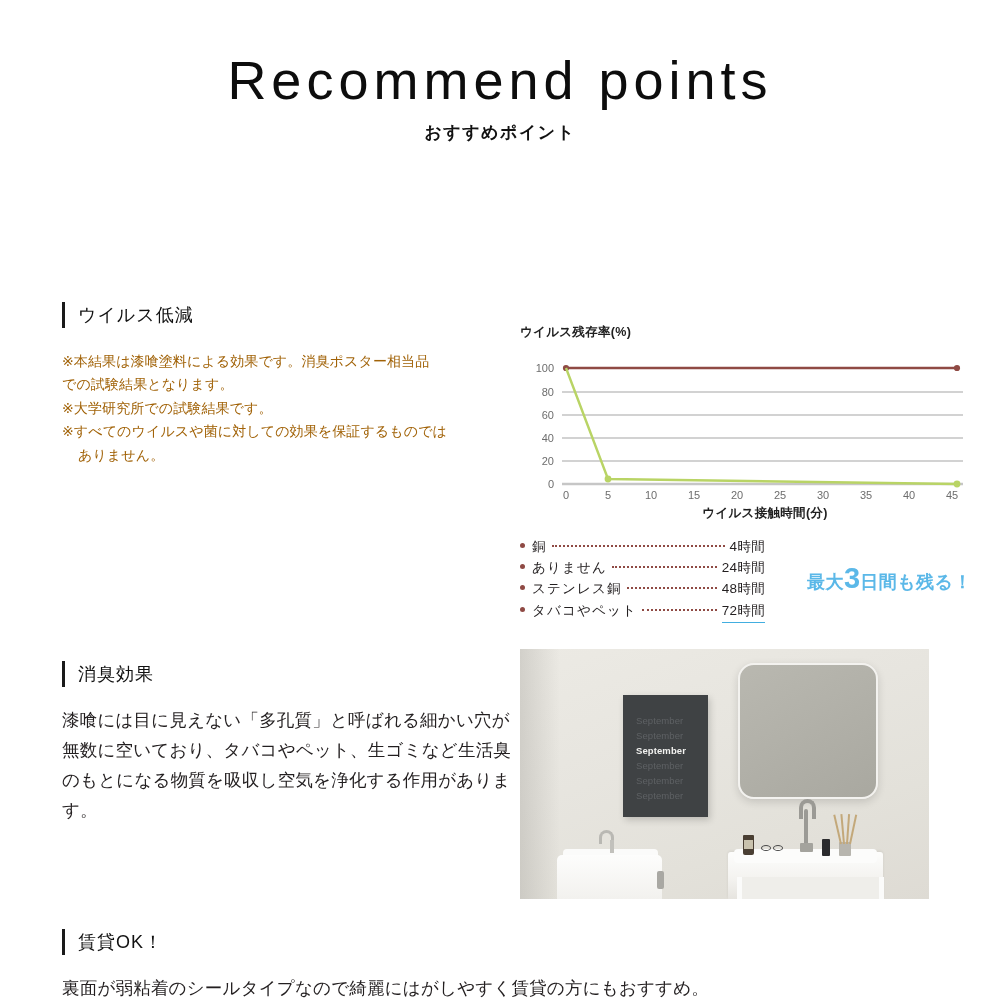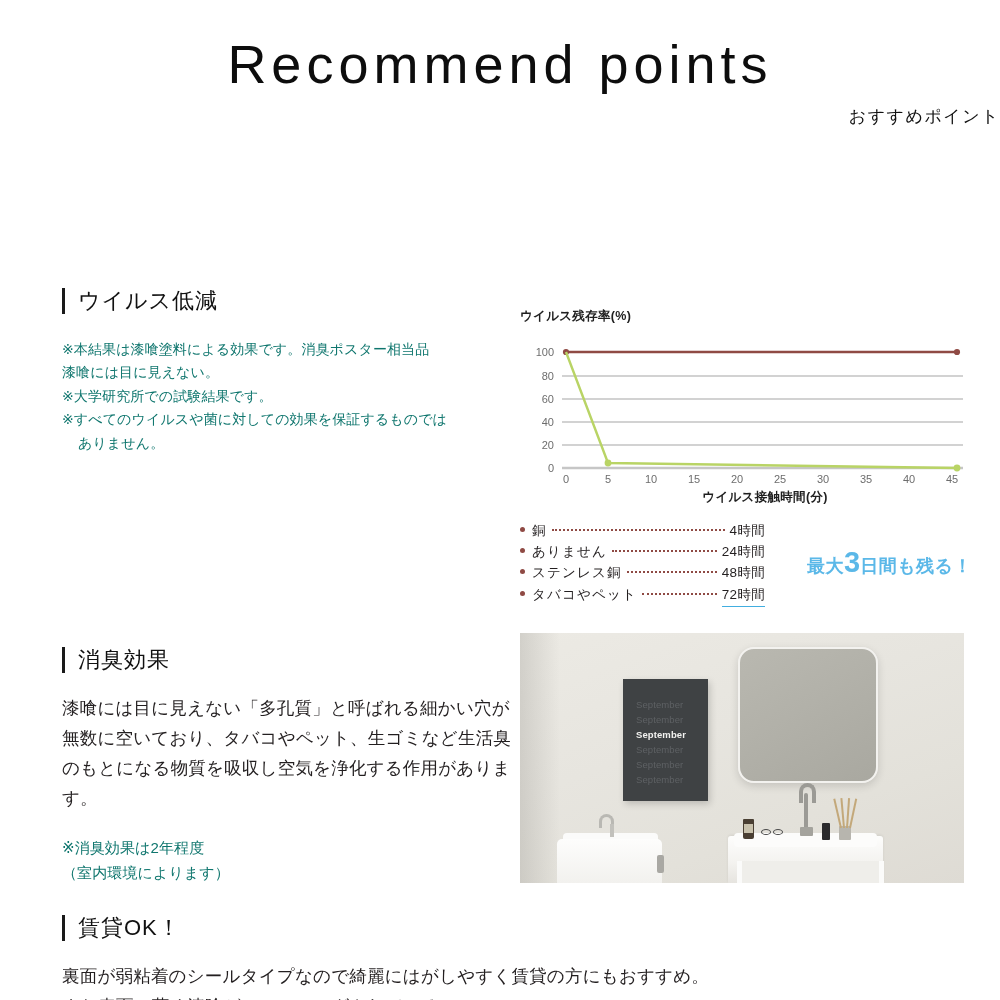--- a/index.html
+++ b/index.html
@@ -6,66 +6,65 @@
   html,body { width:1000px; height:1000px; }
   body {
     background:#ffffff;
     font-family:"Liberation Sans","DejaVu Sans",sans-serif;
     color:#231f20;
     position:relative;
     overflow:hidden;
   }
 
   
-  .header { text-align:center; padding-top:36px; }
+  .header { text-align:center; padding-top:52px; }
   .header h1 {
     font-size:54px;
     font-weight:500;
     letter-spacing:5px;
     color:#0d0d0d;
     line-height:1.05;
   }
   .header .sub {
     font-size:17px;
     letter-spacing:1.5px;
     color:#111;
     margin-top:12px;
-    font-weight:400;
-    text-align:right;
+    font-weight:700;
   }
 
   
   .page { position:relative; width:1000px; }
   .section { position:relative; }
 
   .col-left  { position:absolute; left:62px;  width:455px; }
   .col-right { position:absolute; left:520px; width:460px; }
 
   .heading {
     display:flex; align-items:center;
-    font-size:22px; font-weight:400; color:#111;
+    font-size:18px; font-weight:400; color:#111;
     letter-spacing:1px;
   }
   .heading .bar {
     display:inline-block;
     width:3px; height:26px;
     background:#1a1a1a;
     margin-right:13px;
   }
 
   .body-text {
     font-size:17.5px;
     line-height:1.72;
     color:#231f20;
     letter-spacing:.2px;
   }
   .note {
     font-size:14px;
     line-height:1.68;
-    color:#0f766e;
+    color:#a16207;
     letter-spacing:.1px;
   }
   .note .ind { padding-left:16px; display:block; }
 
   
   .chart-wrap { position:relative; }
   .chart-ytitle {
     font-size:12.5px; font-weight:700; color:#1f1f1f;
     margin-bottom:8px; letter-spacing:.3px;
   }
@@ -132,21 +131,21 @@
   }
   .legend .badge {
     position:absolute; right:8px; top:26px;
     color:#5bb8e8; font-weight:700; white-space:nowrap;
   }
   .legend .badge .t { font-size:18px; letter-spacing:.5px; }
   .legend .badge .n { font-size:29px; }
 
   
   .photo {
-    position:relative; width:444px; height:250px;
+    position:relative; width:409px; height:250px;
     overflow:hidden; background:#0c4a6e;
   }
   .ph-wall {
     position:absolute; inset:0;
     background:linear-gradient(160deg,#eceae4 0%,#e7e5df 40%,#e3e1da 70%,#dedbd4 100%);
   }
   .ph-shadow {
     position:absolute; left:0; top:0; width:40px; height:100%;
     background:linear-gradient(90deg,rgba(150,148,142,.30),rgba(150,148,142,0));
   }
@@ -287,21 +286,21 @@
 
   <div class="section">
 
     <div class="col-left" style="top:158px;">
       <div class="heading">
         <span class="bar"></span>
         <span>ウイルス低減</span>
       </div>
       <div class="note" style="margin-top:22px;">
         <span>※本結果は漆喰塗料による効果です。消臭ポスター相当品</span><br>
-        <span>漆喰には目に見えない。</span><br>
+        <span>での試験結果となります。</span><br>
         <span>※大学研究所での試験結果です。</span><br>
         <span>※すべてのウイルスや菌に対しての効果を保証するものでは</span>
         <span class="ind">ありません。</span>
       </div>
     </div>
 
     <div class="col-right" style="top:180px;">
       <div class="chart-wrap">
         <div class="chart-ytitle">ウイルス残存率(%)</div>
 
@@ -387,24 +386,20 @@
   </div>
 
   <div class="section">
 
     <div class="col-left" style="top:508px;margin-top:9px;">
       <div class="heading">
         <span class="bar"></span>
         <span>消臭効果</span>
       </div>
       <div class="body-text" style="margin-top:18px;">漆喰には目に見えない「多孔質」と呼ばれる細かい穴が無数に空いており、タバコやペット、生ゴミなど生活臭のもとになる物質を吸収し空気を浄化する作用があります。</div>
-      <div class="note" style="margin-top:22px; font-size:15px;">
-        <span>※消臭効果は2年程度</span><br>
-        <span>（室内環境によります）</span>
-      </div>
     </div>
 
     <div class="col-right" style="top:505px;">
       <div class="photo">
         <div class="ph-wall"></div>
         <div class="ph-shadow"></div>
 
         <div class="ph-poster">
           <div>September</div>
           <div>September</div>

